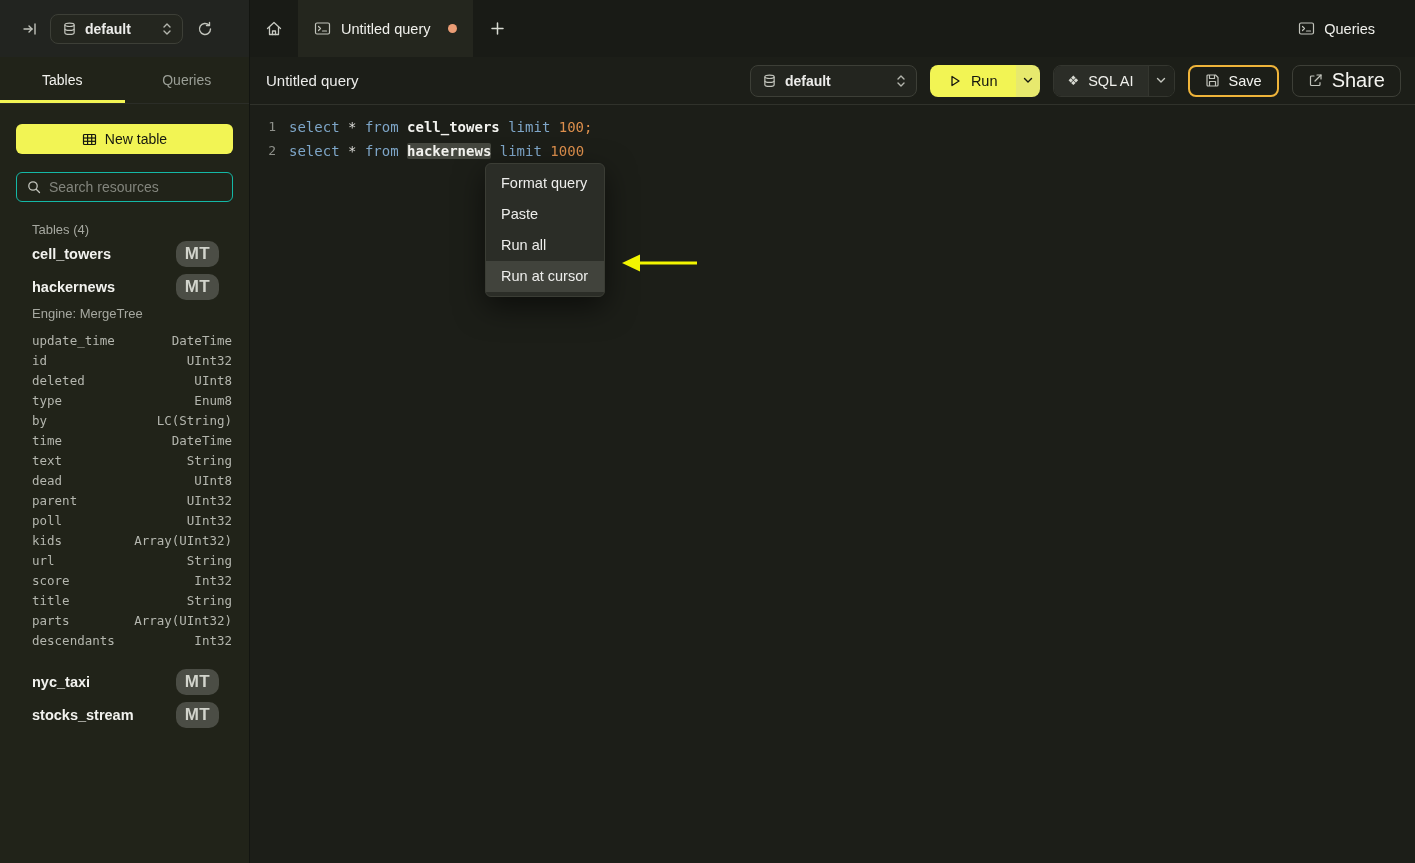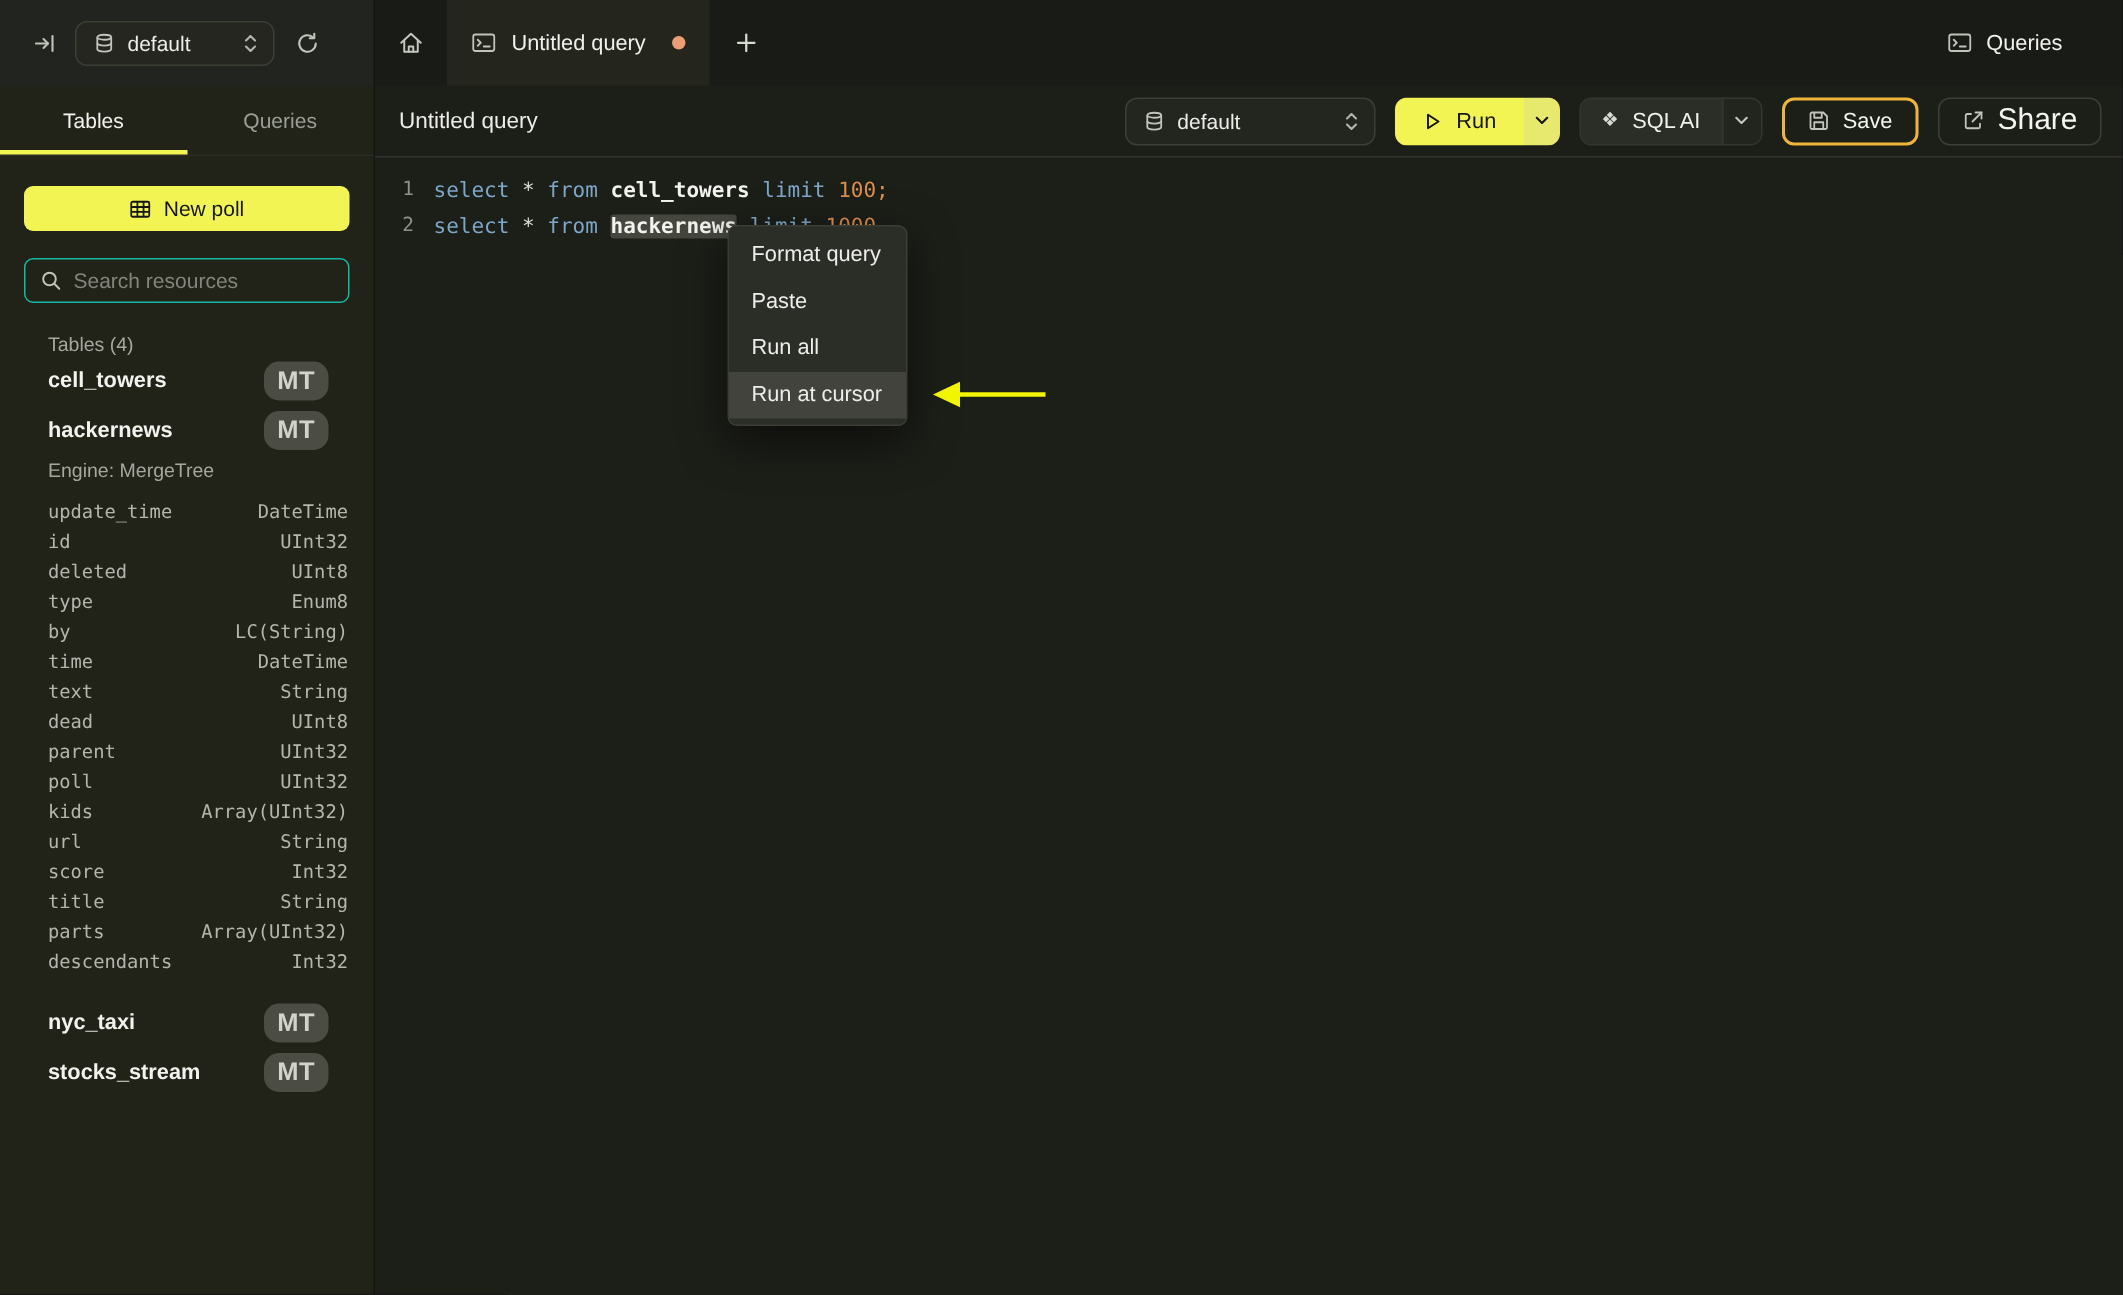--- a/index.html
+++ b/index.html
@@ -14,21 +14,21 @@
   
   .topbar { height:57px; display:flex; }
   .topbar-left {
     width:250px; flex:0 0 250px; background:#222420; border-right:1px solid #131511;
     display:flex; align-items:center; padding:0 12px 0 22px;
   }
   .icon-btn { color:#c2c4bc; display:flex; align-items:center; justify-content:center; cursor:pointer; }
   .db-select {
     display:flex; align-items:center; gap:9px; height:30px; width:133px;
     margin-left:12px; padding:0 10px 0 12px; border:1px solid #3d3f37;
-    border-radius:8px; background:#24261f; color:#ececea; cursor:pointer;
+    border-radius:8px; background:#24261f; color:#ececea; cursor:pointer;font-weight:bold;
   }
   .db-select .updown { margin-left:auto; color:#b4b6ae; }
   .refresh { margin-left:14px; }
   .topbar-main { flex:1; background:#191b16; display:flex; align-items:stretch; }
   .home-btn { width:48px; display:flex; align-items:center; justify-content:center; color:#c6c8c0; cursor:pointer; }
   .tab {
     background:#24261e; display:flex; align-items:center; gap:10px;
     padding:0 16px; cursor:pointer;
   }
   .tab-label { font-size:14.5px; color:#f0f0ec; }
@@ -115,21 +115,21 @@
   .code { white-space:pre; margin-left:13px; color:#dcdcd8;text-align:right; }
   .tok-kw { color:#7ea6c8; }
   .tok-op { color:#dcdcd8; }
   .tok-id { color:#f2f2ee; font-weight:bold; }
   .tok-num { color:#dd8f4c; }
   .tok-pn { color:#dd8f4c; }
   .sel { background:#45473f; border-radius:2px; }
 
   
   .context-menu {
-    position:absolute; left:485px; top:150px; min-width:120px; z-index:5;
+    position:absolute; left:485px; top:163px; min-width:120px; z-index:5;
     background:#2b2d27; border:1px solid #3b3d35; border-radius:6px;
     padding:4px 0; box-shadow:0 10px 30px rgba(0,0,0,.55);
   }
   .menu-item { height:31px; line-height:31px; padding:0 15px; font-size:14.5px; color:#ededeb; white-space:nowrap; cursor:pointer; }
   .menu-item.active { background:#41433c; }
 
   
   .annotation-arrow { position:absolute; left:620px; top:251px; z-index:6; pointer-events:none; }
 </style>
 </head>
@@ -217,21 +217,21 @@
       <div class="new-table-btn">
         <span class="icon-btn" style="color:#15170f">
           <svg width="15" height="15" viewBox="0 0 15 15" fill="none" stroke="currentColor" stroke-width="1.2">
             <rect x="1.5" y="2.5" width="12" height="10" rx="1"></rect>
               <path d="M1.5 6h12"></path>
               <path d="M1.5 9.3h12"></path>
               <path d="M5.6 2.5v10"></path>
               <path d="M9.7 2.5v10"></path>
           </svg>
         </span>
-        <span>New poll</span>
+        <span>New table</span>
       </div>
       <div class="search-box">
         <span class="icon-btn">
           <svg width="14" height="14" viewBox="0 0 14 14" fill="none" stroke="currentColor" stroke-width="1.3" stroke-linecap="round">
             <circle cx="6" cy="6" r="4.2"></circle>
               <path d="M9.2 9.2L12.5 12.5"></path>
           </svg>
         </span>
         <input type="text" placeholder="Search resources" style="">
       </div>

